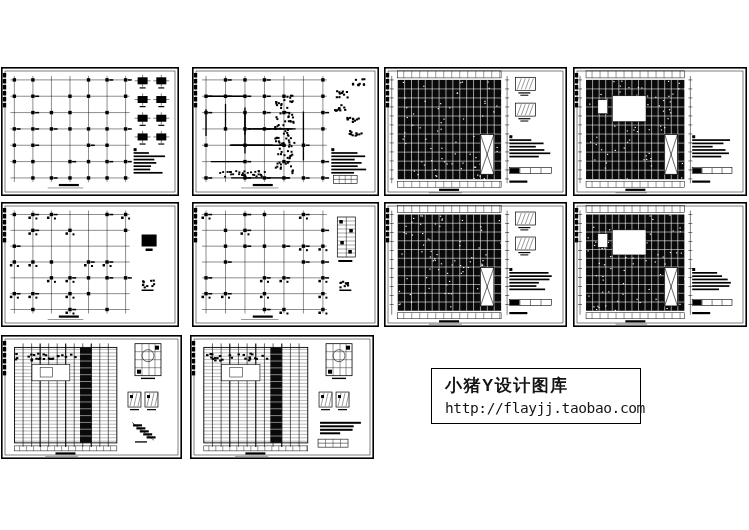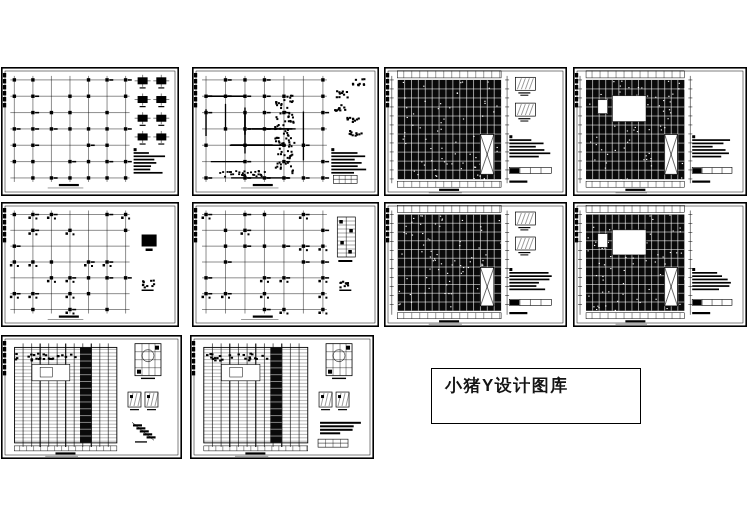--- a/index.html
+++ b/index.html
@@ -1772,14 +1772,15 @@
           </g>
           <g>
             <rect x="55.384" y="117.38" width="20" height="2.2" fill="#000000"></rect>
             <line x1="44.988" y1="121.38" x2="78.2552" y2="121.38" stroke="#000000" stroke-width="0.4"></line>
           </g>
         </svg>
       </div>
     </div>
   <div id="watermark" style="left: 431px; top: 368px; width: 210px; height: 56px;">
     <div class="wm1">小猪Y设计图库</div>
+    <div class="wm2">http://flayjj.taobao.com</div>
   </div>
 </div>
 
 </body></html>

